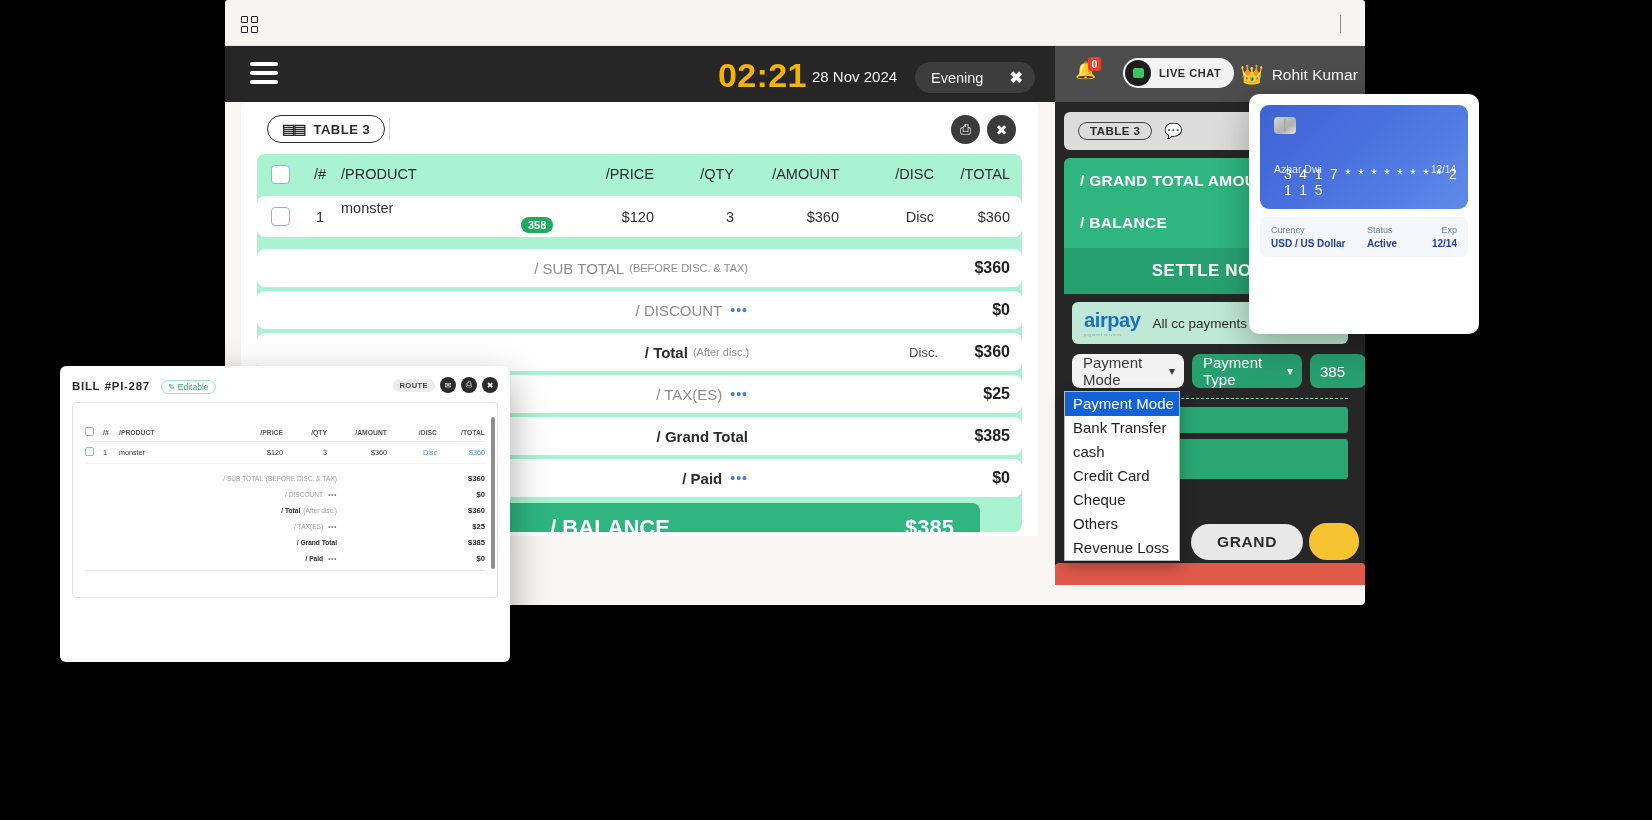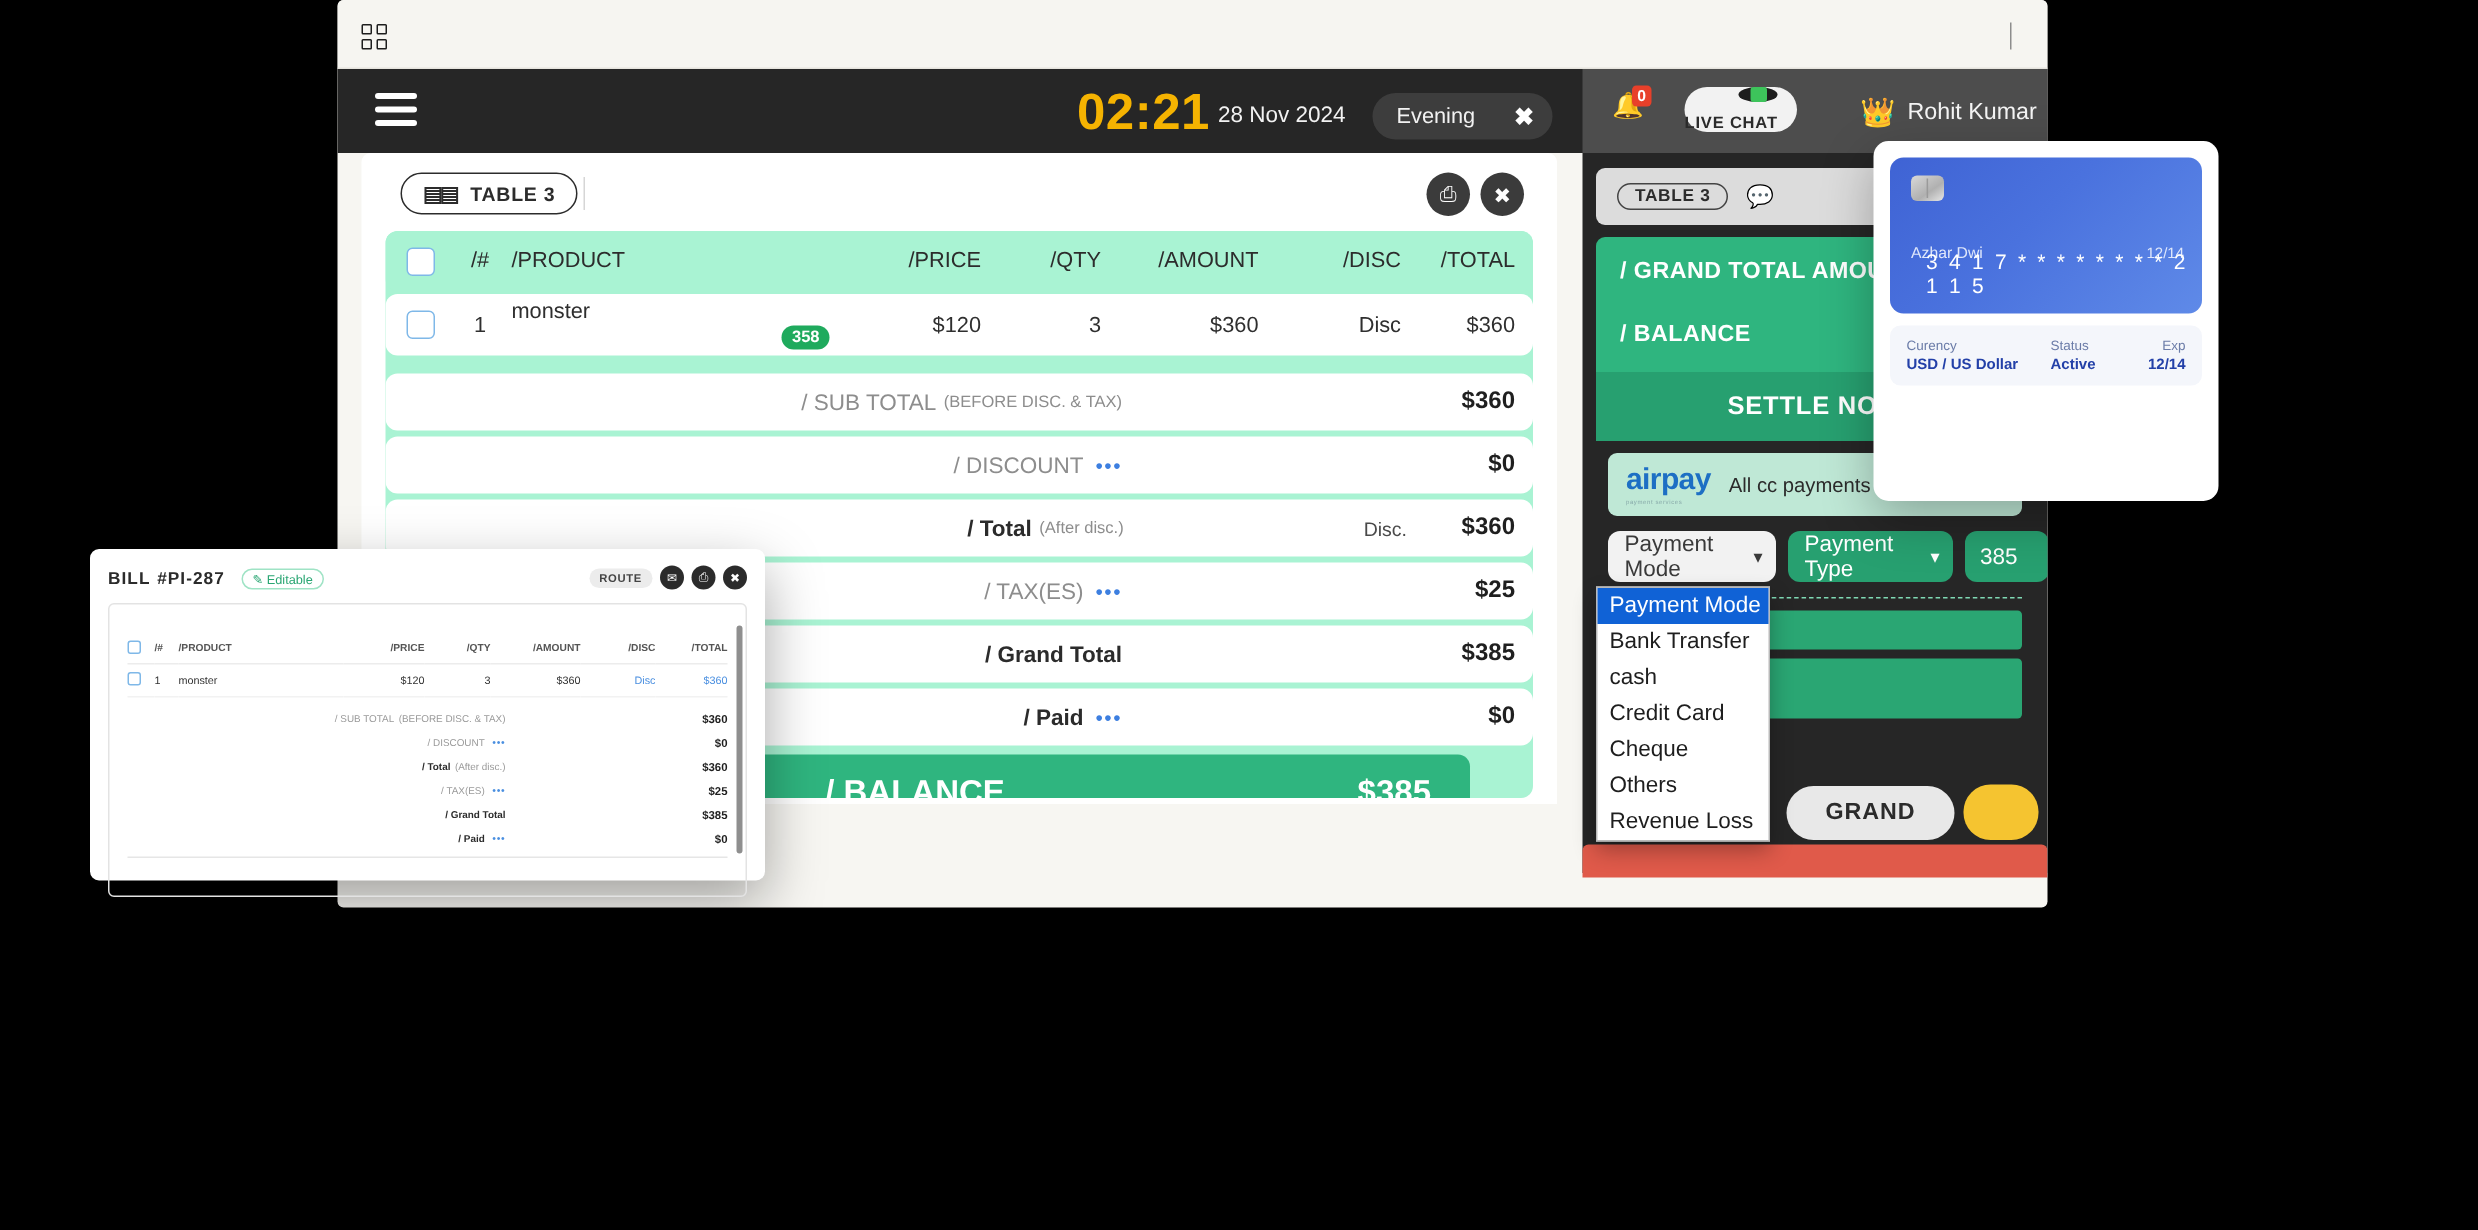--- a/index.html
+++ b/index.html
@@ -88,21 +88,21 @@
   .bell { font-size: 17px; color:#efefef; }
   .bell-badge {
     position:absolute; left: 13px; top: -3px;
     background:#e8402a; color:#fff; font-size: 10.5px; font-weight:700;
     border-radius: 3px; padding: 0 3.5px; line-height: 14px;
   }
   .livechat {
     position:absolute; left: 68px; top: 12px;
     height: 30px; padding-right: 13px;
     background:#f2f2f2; border-radius:16px;
-    display:flex; align-items:flex-end; gap: 8px; flex-direction: column;
+    display:flex; align-items:center; gap: 8px;
   }
   .livechat .dot {
     width: 26px; height:26px; margin-left:2px; border-radius:50%;
     background:#1d1d1d; display:flex; align-items:center; justify-content:center;
   }
   .livechat .dot i { width:11px; height:10px; background:#3dc45b; border-radius:2px; display:block; }
   .livechat .lbl { font-size:11px; font-weight:700; letter-spacing:.05em; color:#2b2b2b; }
   .user-chip {
     position:absolute; left: 185px; top: 17px; display:flex; align-items:center; gap:8px;
   }
@@ -286,21 +286,21 @@
   .cc-meta {
     margin-top: 8px; background:#f4f6fb; border-radius: 7px;
     padding: 8px 11px; display:flex; justify-content:space-between;
   }
   .cc-col { flex:1; }
   .cc-col.r { text-align:right; }
   .cc-v { font-size: 10px; font-weight:700; color:#2340a8; margin-top: 3px; }
 
   
   .bill-win {
-    position:absolute; left: 60px; top: 366px; width: 450px; height: 221px;
+    position:absolute; left: 60px; top: 366px; width: 450px; height: 296px;
     background:#fff; border-radius: 6px; z-index: 80;
     box-shadow: 0 14px 38px rgba(0,0,0,.35);
     padding: 10px 12px;
   }
   .bill-head { display:flex; align-items:center; justify-content:space-between; }
   .bill-title { font-size: 11.5px; font-weight:700; letter-spacing:.06em; color:#2b2b2b; }
   .edit-badge {
     border:1px solid #9fe3c5; border-radius:10px; padding: 1px 6px;
     font-size: 8.5px; color:#2aa673; margin-left: 7px; white-space:nowrap;
   }

